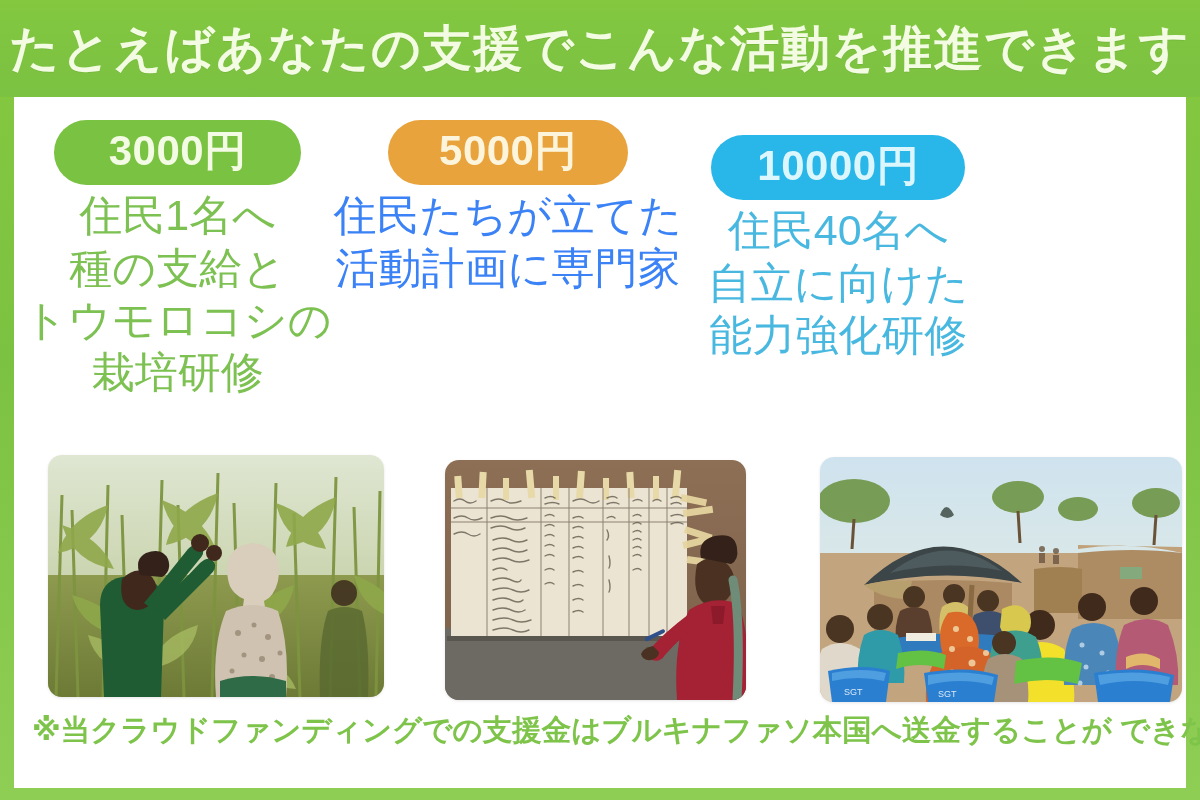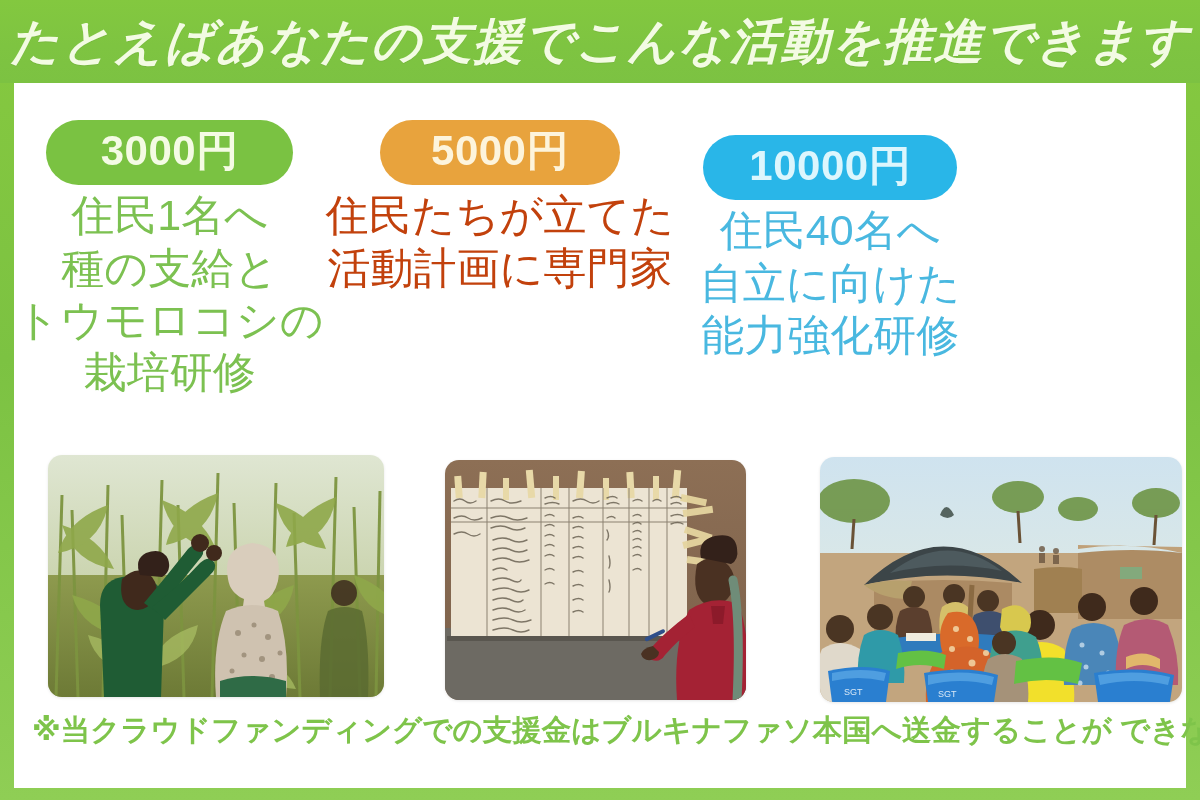--- a/index.html
+++ b/index.html
@@ -36,26 +36,25 @@
     background: #ffffff;
     border-radius: 2px;
   }
 
   
   .header {
     position: absolute;
     left: 0;
     top: 0;
     width: 1200px;
-    height: 83px;
+    height: 97px;
     background: linear-gradient(180deg, #83c83f 0%, #7ec441 55%, #7cc242 100%);
     display: flex;
     align-items: center;
     justify-content: center;
-    font-style: italic;
   }
   .header-title {
     color: #f3fbe3;
     font-size: 49px;
     font-weight: 700;
     letter-spacing: 1.5px;
     line-height: 1;
     white-space: nowrap;
     text-shadow: 0 1px 0 rgba(0,0,0,0.06);
   }
@@ -65,21 +64,21 @@
     position: absolute;
     left: 14px;
     top: 97px;
     width: 1172px;
     height: 691px;
     background: #ffffff;
   }
 
   .columns {
     position: absolute;
-    left: 0;
+    left: 8px;
     top: 0;
     width: 972px;
     height: 610px;
     display: flex;
   }
   .col {
     position: relative;
     flex: 1 1 0;
     display: flex;
     flex-direction: column;
@@ -105,21 +104,21 @@
   .lines {
     margin-top: 4px;
     text-align: center;
     font-size: 43px;
     font-weight: 400;
     line-height: 1.22;
     letter-spacing: 0px;
     white-space: nowrap;
   }
   .lines.green  { color: #7cc151; }
-  .lines.orange { color: #c2410c; }
+  .lines.orange { color: #3b82f6; }
   .lines.blue   { color: #49b8e0; }
   .lines .ln { display: block; }
 
   
   .photo {
     position: absolute;
     border-radius: 14px;
     overflow: hidden;
     box-shadow: 0 1px 3px rgba(0,0,0,0.10);
   }

